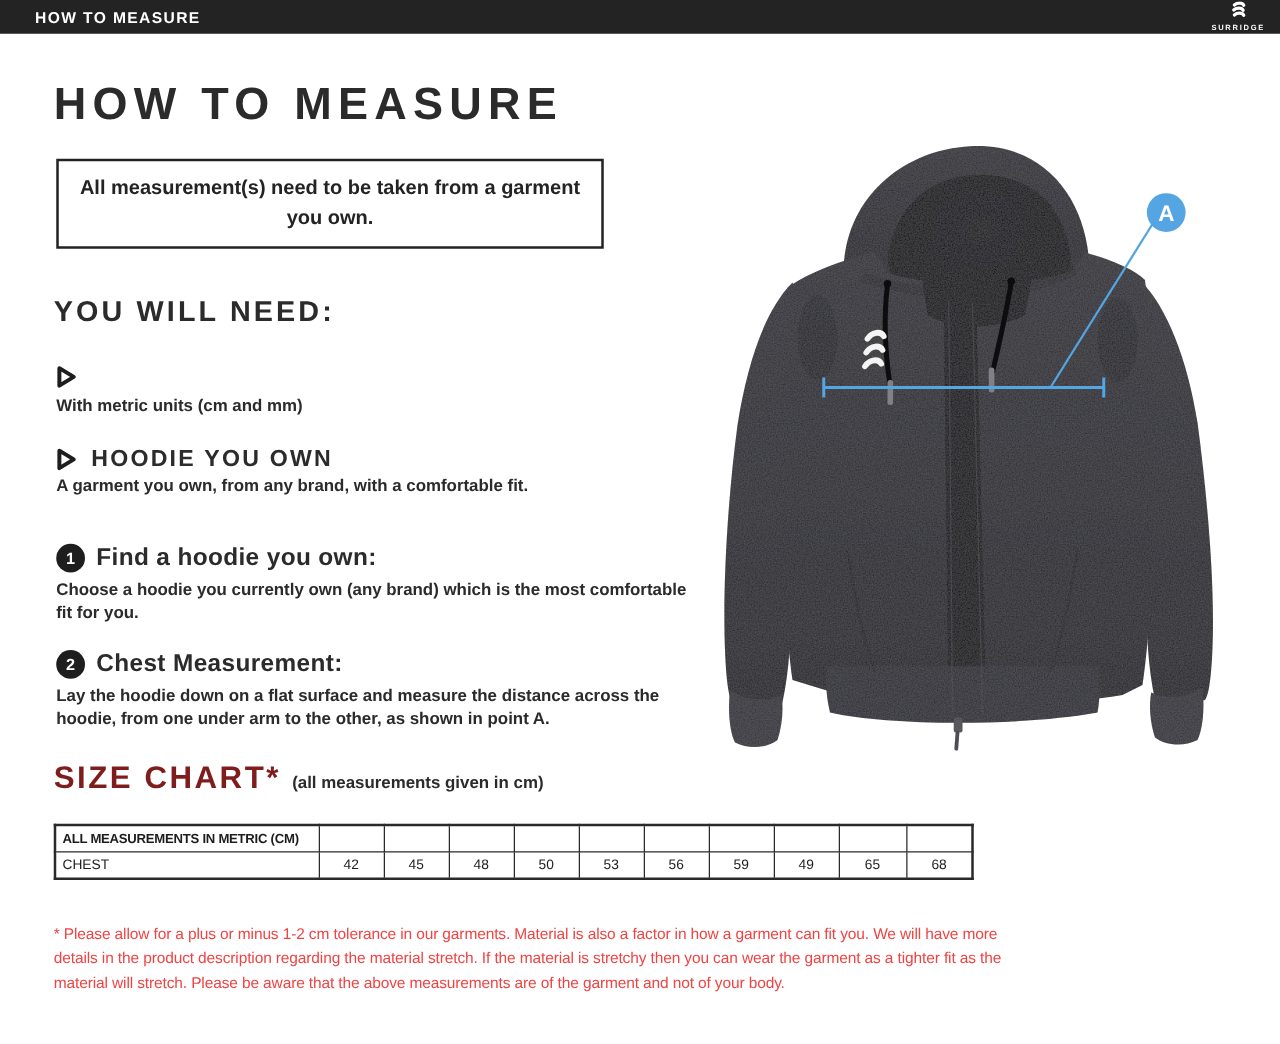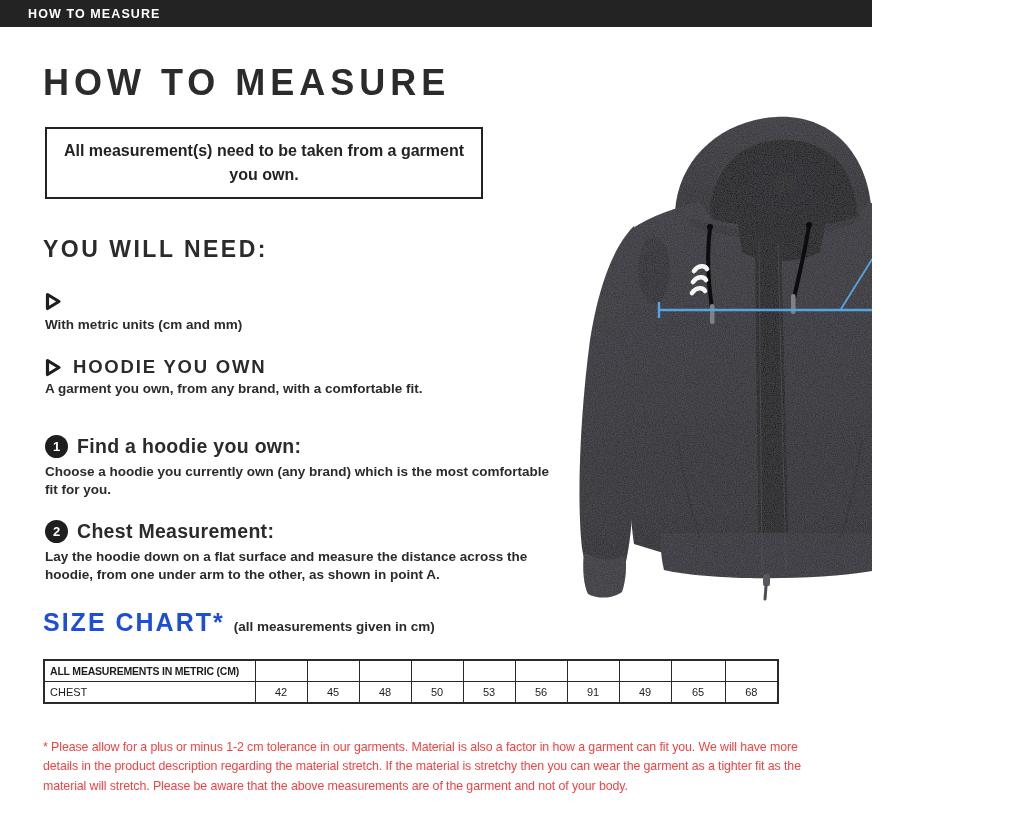--- a/index.html
+++ b/index.html
@@ -1,18 +1,18 @@
 <!DOCTYPE html>
 <html><head>
 <meta charset="utf-8">
 <style>
   * { margin:0; padding:0; box-sizing:border-box; }
   html,body { background:#ffffff; }
   body { font-family:"Liberation Sans", sans-serif; color:#2b2b2b; }
-  .page { position:relative; width:872px; height:835px; background:#fff; overflow:hidden; }
+  .page { position:relative; width:1024px; height:835px; background:#fff; overflow:hidden; }
 
   
   .topbar { position:absolute; left:0; top:0; width:1024px; height:27px;
             background:#232323; display:flex; align-items:center; justify-content:space-between; }
   .topbar-title { color:#fff; font-size:12.5px; font-weight:bold; letter-spacing:1.1px; padding-left:28px; }
   .brand { display:flex; flex-direction:column; align-items:center; padding-right:12px; line-height:1; }
   .brand-text { color:#fff; font-size:6px; font-weight:bold; letter-spacing:1.4px; margin-top:1px; }
 
   
   .h1 { position:absolute; left:43px; top:62px; font-size:36px; font-weight:800;
@@ -28,21 +28,21 @@
   .tri-icon svg { display:block; }
 
   .step-head { position:absolute; display:flex; align-items:center; gap:9px; }
   .step-badge { width:23px; height:23px; border-radius:50%; background:#1e1e1e; color:#fff;
                 display:flex; align-items:center; justify-content:center;
                 font-size:13px; font-weight:bold; }
   .step-title { font-size:19.5px; font-weight:bold; letter-spacing:0.3px; color:#2b2b2b; }
   .step-desc { position:absolute; left:45px; font-size:13.5px; font-weight:bold; line-height:1.36; color:#2b2b2b; }
 
   .sizechart-head { position:absolute; left:43px; top:608px; display:flex; align-items:baseline; gap:9px; }
-  .sizechart-title { font-size:25px; font-weight:800; letter-spacing:2px; color:#1d4ed8; }
+  .sizechart-title { font-size:25px; font-weight:800; letter-spacing:2px; color:#7f1d1d; }
   .sizechart-sub { font-size:13.5px; font-weight:bold; color:#2b2b2b; }
 
   
   table.size-table { position:absolute; left:43px; top:659px; width:734px; table-layout:fixed;
                      border-collapse:collapse; border:2px solid #2a2a2a; }
   .size-table th { border:2px solid #2a2a2a; font-size:14.5px; font-weight:bold;
                    letter-spacing:-0.2px; padding:4px 3px; text-align:center; color:#1d1d1d; }
   .size-table th.desc { text-align:left; padding-left:6px; }
   .size-table td { border:1px solid #2a2a2a; font-size:11px; text-align:center;
                    padding:4px 3px; color:#1d1d1d; }
@@ -147,21 +147,21 @@
       <td></td>
     </tr>
     <tr>
       <td class="desc">CHEST</td>
       <td>42</td>
       <td>45</td>
       <td>48</td>
       <td>50</td>
       <td>53</td>
       <td>56</td>
-      <td>91</td>
+      <td>59</td>
       <td>49</td>
       <td>65</td>
       <td>68</td>
     </tr>
   </tbody>
     </table>
 
   <p class="footnote">* Please allow for a plus or minus 1-2 cm tolerance in our garments. Material is also a factor in how a garment can fit you. We will have more details in the product description regarding the material stretch.  If the material is stretchy then you can wear the garment as a tighter fit as the material will stretch.  Please be aware that the above measurements are of the garment and not of your body.</p>
 
   <div class="figure">

